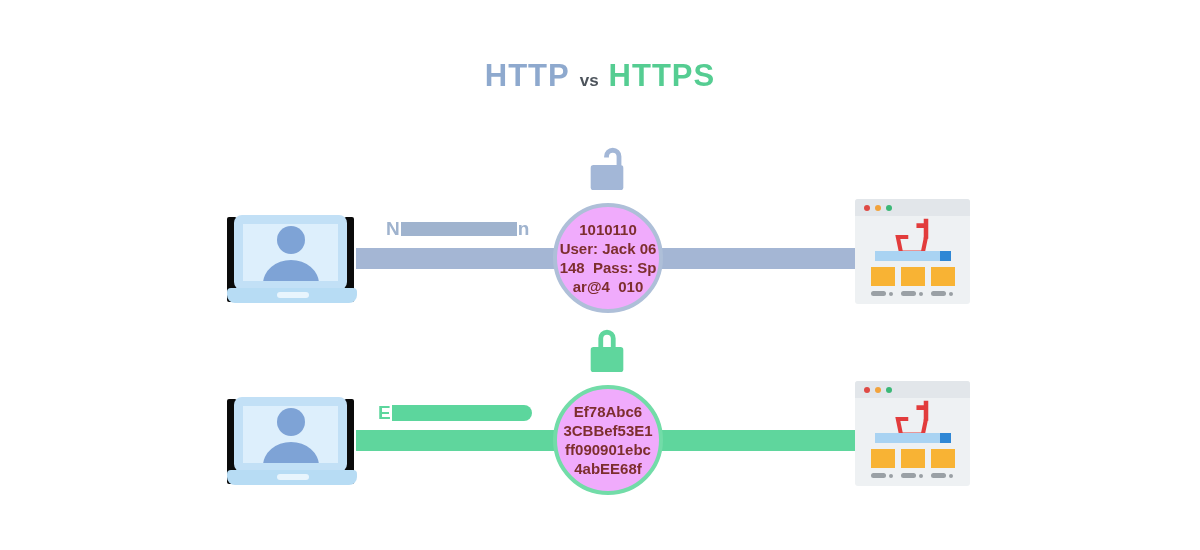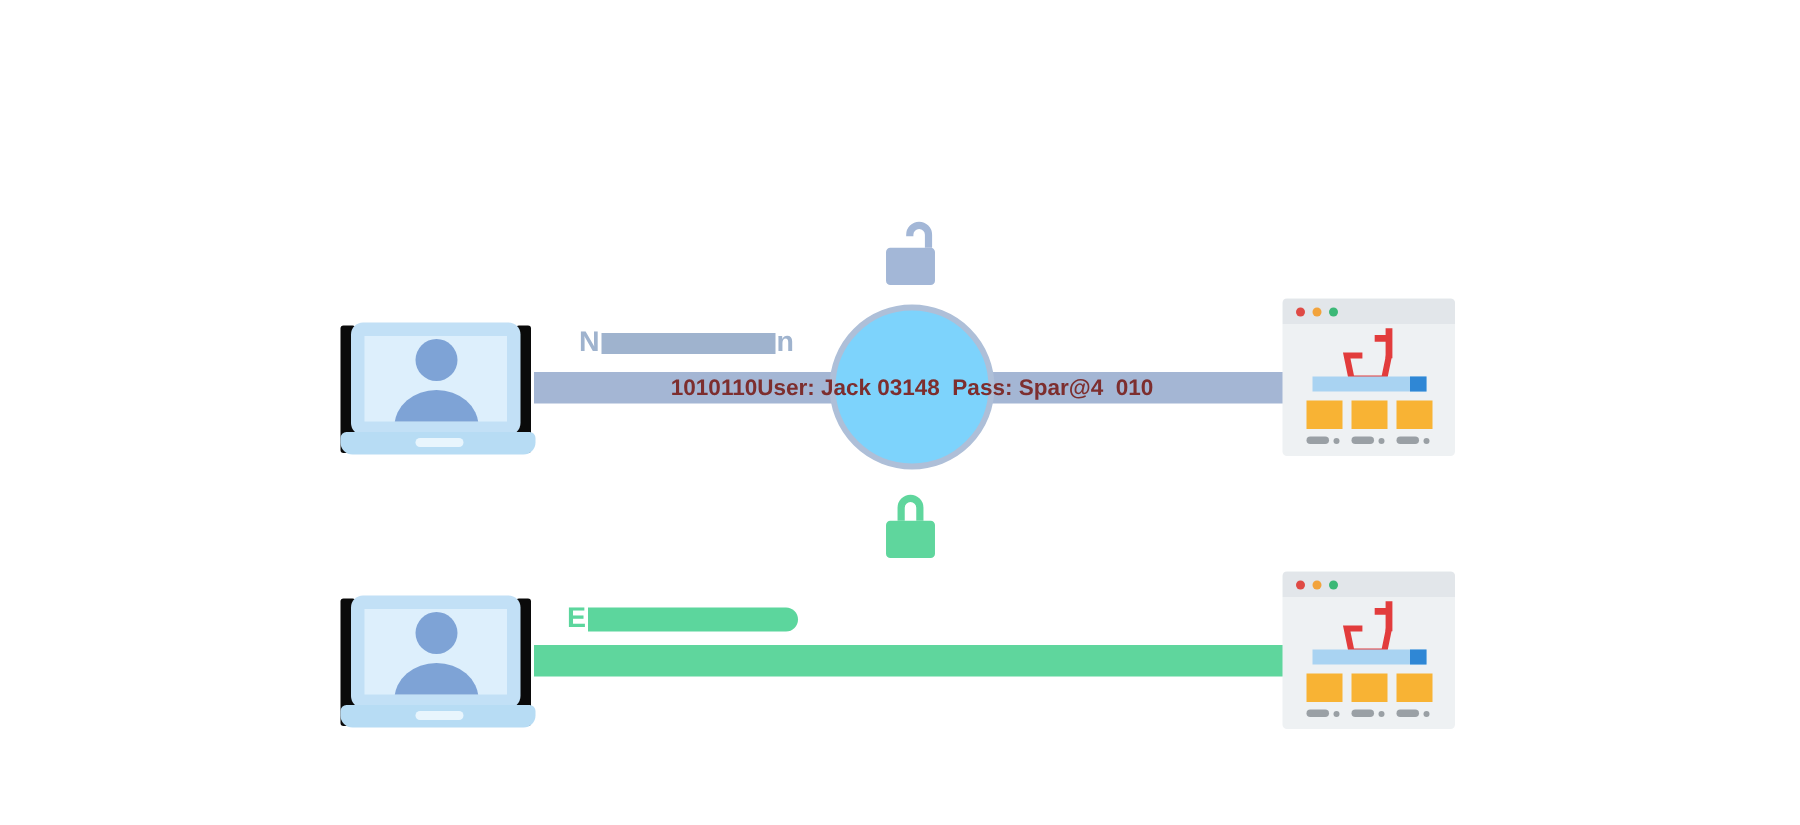--- a/index.html
+++ b/index.html
@@ -46,21 +46,21 @@
     background:var(--laptop-user,#7ea3d6);}
   .user-body{position:absolute;left:20px;top:36px;width:56px;height:40px;
     border-radius:50% 50% 0 0/ 60% 60% 0 0;background:var(--laptop-user,#7ea3d6);}
   .lap-base{position:absolute;left:0;top:79px;width:130px;height:15px;
     background:var(--laptop-base,#b7dcf4);border-radius:4px 4px 8px 8px;}
   .lap-notch{position:absolute;left:50px;top:4px;width:32px;height:6px;border-radius:3px;
     background:var(--laptop-notch,#e8f5fd);}
 
   
   .packet{position:absolute;left:553px;top:63px;width:110px;height:110px;border-radius:50%;
-    background:#7dd3fc;box-sizing:border-box;z-index:3;display:flex;flex-direction:row;
+    background:#f0abfc;box-sizing:border-box;z-index:3;display:flex;flex-direction:column;
     align-items:center;justify-content:center;font-weight:600;font-size:15px;line-height:19px;
     color:var(--packet-text,#7d2e2e);text-align:center;}
   .packet div{white-space:pre;}
   .row-http  .packet{border:4px solid var(--http-border,#aebfd8);}
   .row-https .packet{border:4px solid var(--https-border,#72dca8);}
 
   
   .lock{position:absolute;left:587px;top:4px;width:40px;height:48px;z-index:3;}
   .row-http  .lock{color:var(--http-lock,#a3b7d7);}
   .row-https .lock{color:var(--https-lock,#5fd69d);}
@@ -83,20 +83,25 @@
   .b-pills{position:absolute;left:16px;top:92px;width:92px;display:flex;gap:6px;}
   .b-pill-group{width:24px;display:flex;align-items:center;gap:3px;}
   .b-pill{width:15px;height:5px;border-radius:3px;background:var(--pill-gray,#9aa0a5);}
   .b-pill-dot{width:4px;height:4px;border-radius:50%;background:var(--pill-gray,#9aa0a5);}
 </style>
 </head>
 <body>
 
 <div class="canvas">
 
+  <div class="title">
+    <span class="t-http">HTTP</span>
+    <span class="t-vs">vs</span>
+    <span class="t-https">HTTPS</span>
+  </div>
 
   <section class="row row-http">
 
     <div class="conn-bar"></div>
 
     <div class="laptop">
       <div class="lap-edge left"></div>
       <div class="lap-edge right"></div>
       <div class="lap-bezel">
         <div class="lap-screen">
@@ -115,21 +120,21 @@
       <span>n</span>
     </div>
 
     <svg class="lock" viewBox="0 0 40 50" xmlns="http://www.w3.org/2000/svg">
       <rect x="3" y="22" width="34" height="26" rx="3" fill="currentColor"></rect>
       <path fill="currentColor" d="M17 14 L17 13 A9 9 0 0 1 35 13 L35 22 L30 22 L30 13 A4 4 0 0 0 22 13 L22 14 Z"></path>
     </svg>
 
     <div class="packet">
       <div>1010110</div>
-      <div>User: Jack 03</div>
+      <div>User: Jack 06</div>
       <div>148  Pass: Sp</div>
       <div>ar@4  010</div>
     </div>
 
     <div class="browser">
       <div class="b-top">
         <span class="dot r"></span>
         <span class="dot y"></span>
         <span class="dot g"></span>
       </div>
@@ -186,20 +191,26 @@
       <span>E</span>
       <span class="redact"></span>
       <span></span>
     </div>
 
     <svg class="lock" viewBox="0 0 40 50" xmlns="http://www.w3.org/2000/svg">
       <rect x="3" y="22" width="34" height="26" rx="3" fill="currentColor"></rect>
       <path fill="currentColor" d="M11 22 L11 13 A9 9 0 0 1 29 13 L29 22 L24 22 L24 13 A4 4 0 0 0 16 13 L16 22 Z"></path>
     </svg>
 
+    <div class="packet">
+      <div>Ef78Abc6</div>
+      <div>3CBBef53E1</div>
+      <div>ff090901ebc</div>
+      <div>4abEE68f</div>
+    </div>
 
     <div class="browser">
       <div class="b-top">
         <span class="dot r"></span>
         <span class="dot y"></span>
         <span class="dot g"></span>
       </div>
       <svg class="b-cart" viewBox="0 0 44 48" xmlns="http://www.w3.org/2000/svg">
         <path fill="currentColor" d="M28 9 H36 V4 H41 V26 H36 V14 H28 Z"></path>
         <path fill="none" stroke="currentColor" stroke-width="4.5" d="M19 24 H7.5 L11 41 H35 L38.5 24"></path>

